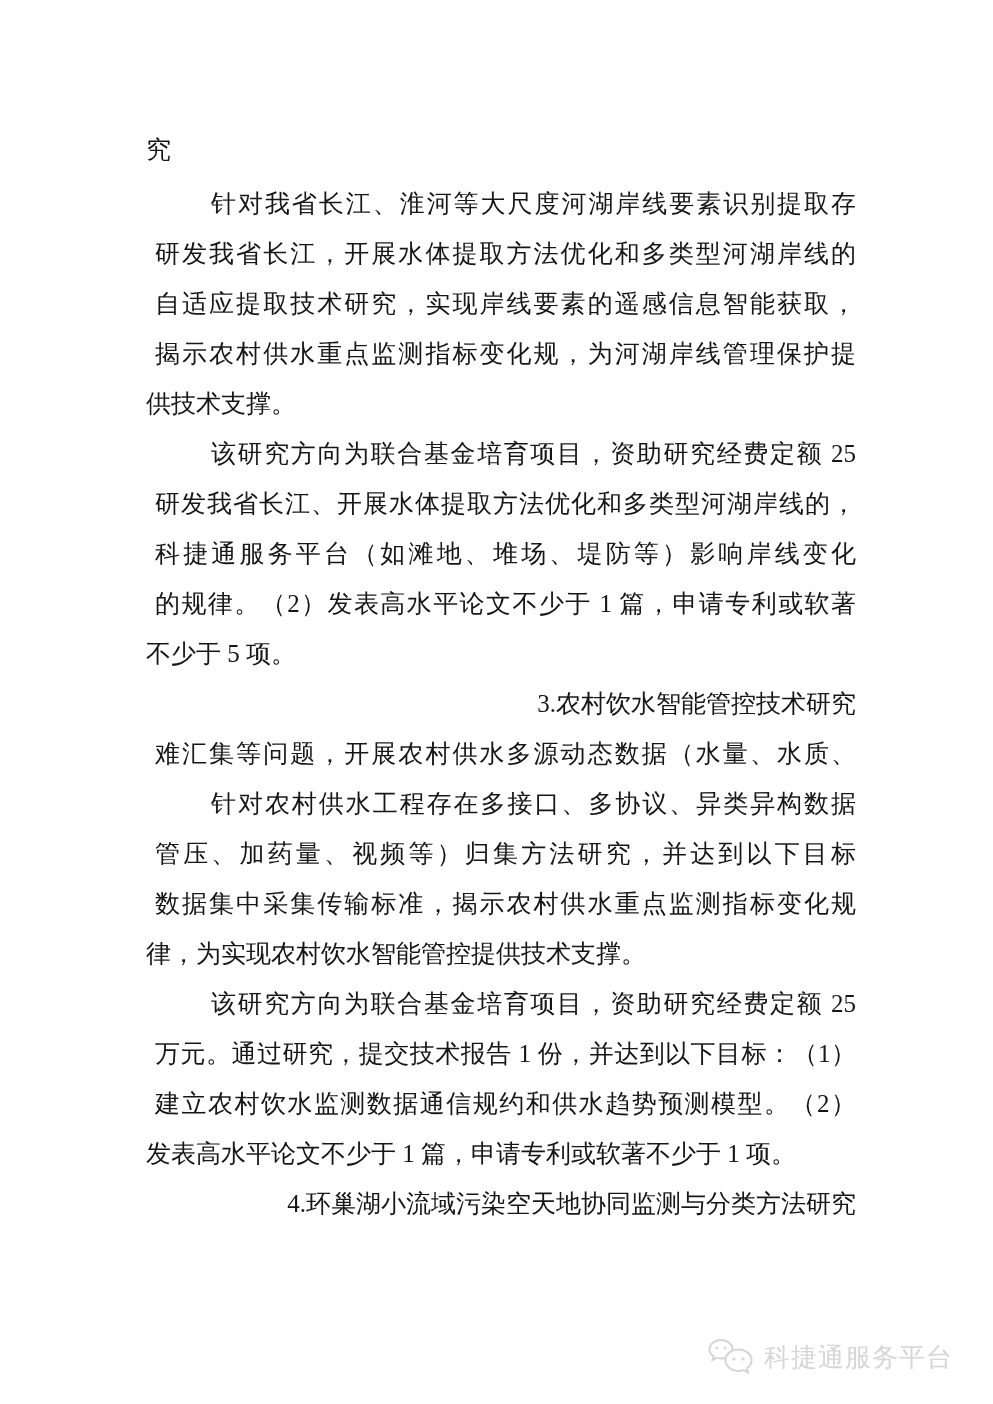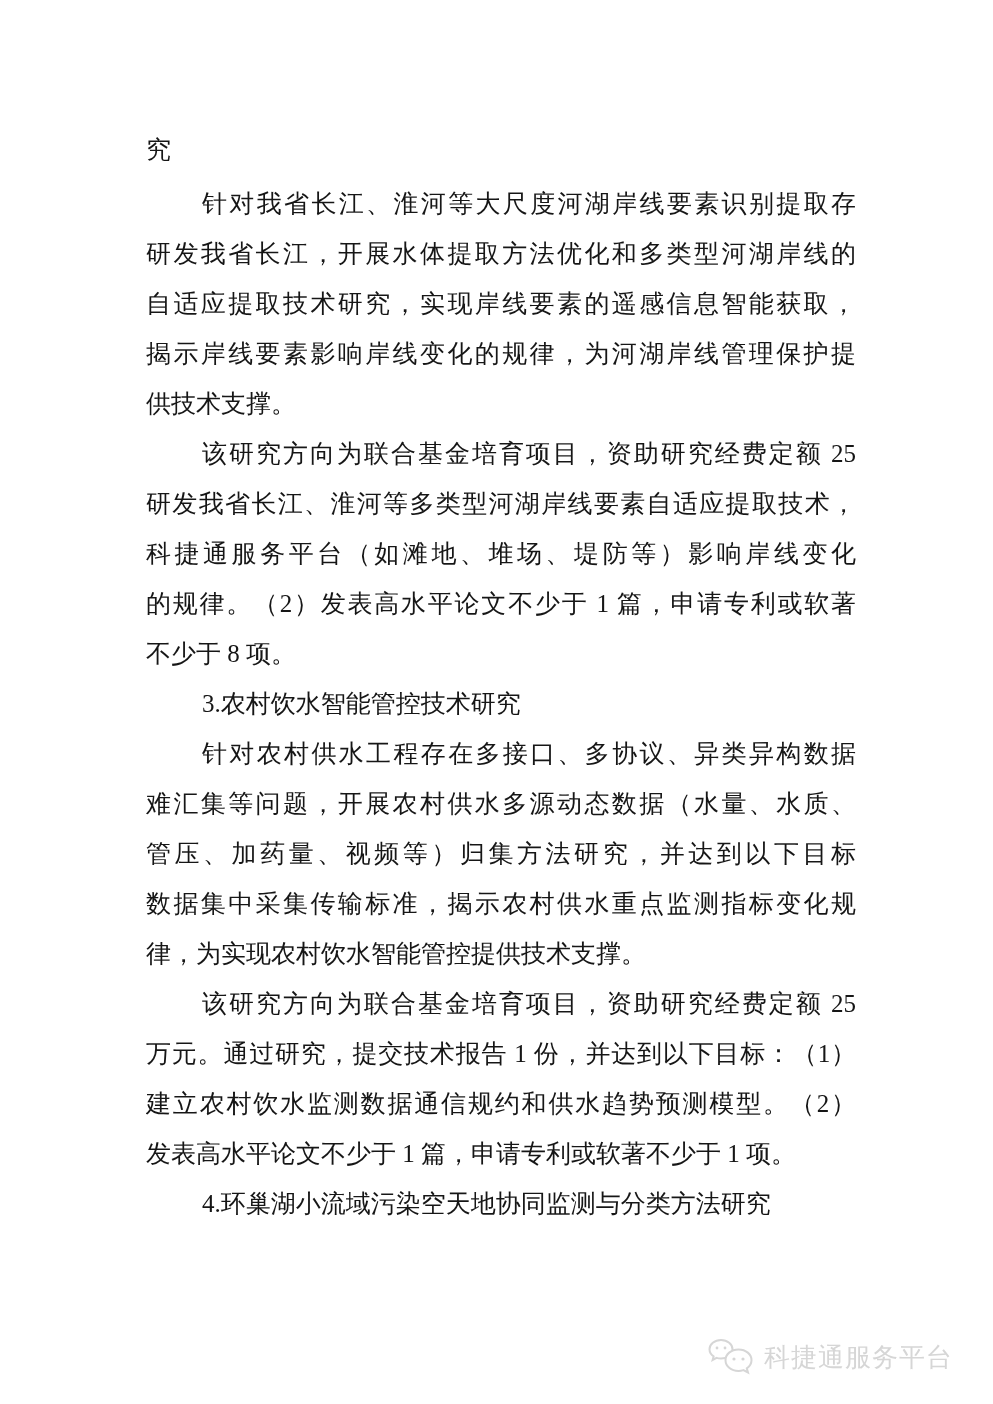--- a/index.html
+++ b/index.html
@@ -22,24 +22,25 @@
     color:#161616;
   }
   .line {
     height:50px;
     line-height:50px;
     overflow:hidden;
     white-space:normal;
     text-align:left;
   }
   .line.first { margin-bottom:4px; }
-  .line.indent { text-indent:56px; }
+  .line.indent { text-indent:56px;text-align:right; }
   .line.justify {
     text-align:justify;
     text-align-last:justify;
+    margin-left:9px;
   }
   .watermark {
     position:absolute;
     left:707px; top:1336px;
     height:42px;
     display:flex;
     align-items:center;
     gap:9px;
     font-family:"Liberation Sans","DejaVu Sans",sans-serif;
     font-size:26px;
@@ -54,30 +55,30 @@
 <body>
 
 <div class="page">
 
   <div class="content" id="doc-lines" style="color: rgb(22, 22, 22);">
 
   <div class="line first">究</div>
       <div class="line indent justify">针对我省长江、淮河等大尺度河湖岸线要素识别提取存</div>
       <div class="line justify">研发我省长江，开展水体提取方法优化和多类型河湖岸线的</div>
       <div class="line justify">自适应提取技术研究，实现岸线要素的遥感信息智能获取，</div>
-      <div class="line justify">揭示岸线要素影响岸线变化的规律，为河湖岸线管理保护提</div>
+      <div class="line justify">揭示农村供水重点监测指标变化规，为河湖岸线管理保护提</div>
       <div class="line">供技术支撑。</div>
       <div class="line indent justify">该研究方向为联合基金培育项目，资助研究经费定额 25</div>
-      <div class="line justify">研发我省长江、淮河等多类型河湖岸线要素自适应提取技术，</div>
+      <div class="line justify">研发我省长江、开展水体提取方法优化和多类型河湖岸线的，</div>
       <div class="line justify">科捷通服务平台（如滩地、堆场、堤防等）影响岸线变化</div>
       <div class="line justify">的规律。（2）发表高水平论文不少于 1 篇，申请专利或软著</div>
-      <div class="line">不少于 8 项。</div>
+      <div class="line">不少于 5 项。</div>
       <div class="line indent">3.农村饮水智能管控技术研究</div>
+      <div class="line justify">难汇集等问题，开展农村供水多源动态数据（水量、水质、</div>
       <div class="line indent justify">针对农村供水工程存在多接口、多协议、异类异构数据</div>
-      <div class="line justify">难汇集等问题，开展农村供水多源动态数据（水量、水质、</div>
       <div class="line justify">管压、加药量、视频等）归集方法研究，并达到以下目标</div>
       <div class="line justify">数据集中采集传输标准，揭示农村供水重点监测指标变化规</div>
       <div class="line">律，为实现农村饮水智能管控提供技术支撑。</div>
       <div class="line indent justify">该研究方向为联合基金培育项目，资助研究经费定额 25</div>
       <div class="line justify">万元。通过研究，提交技术报告 1 份，并达到以下目标：（1）</div>
       <div class="line justify">建立农村饮水监测数据通信规约和供水趋势预测模型。（2）</div>
       <div class="line">发表高水平论文不少于 1 篇，申请专利或软著不少于 1 项。</div>
       <div class="line indent">4.环巢湖小流域污染空天地协同监测与分类方法研究</div>
     </div>
 

